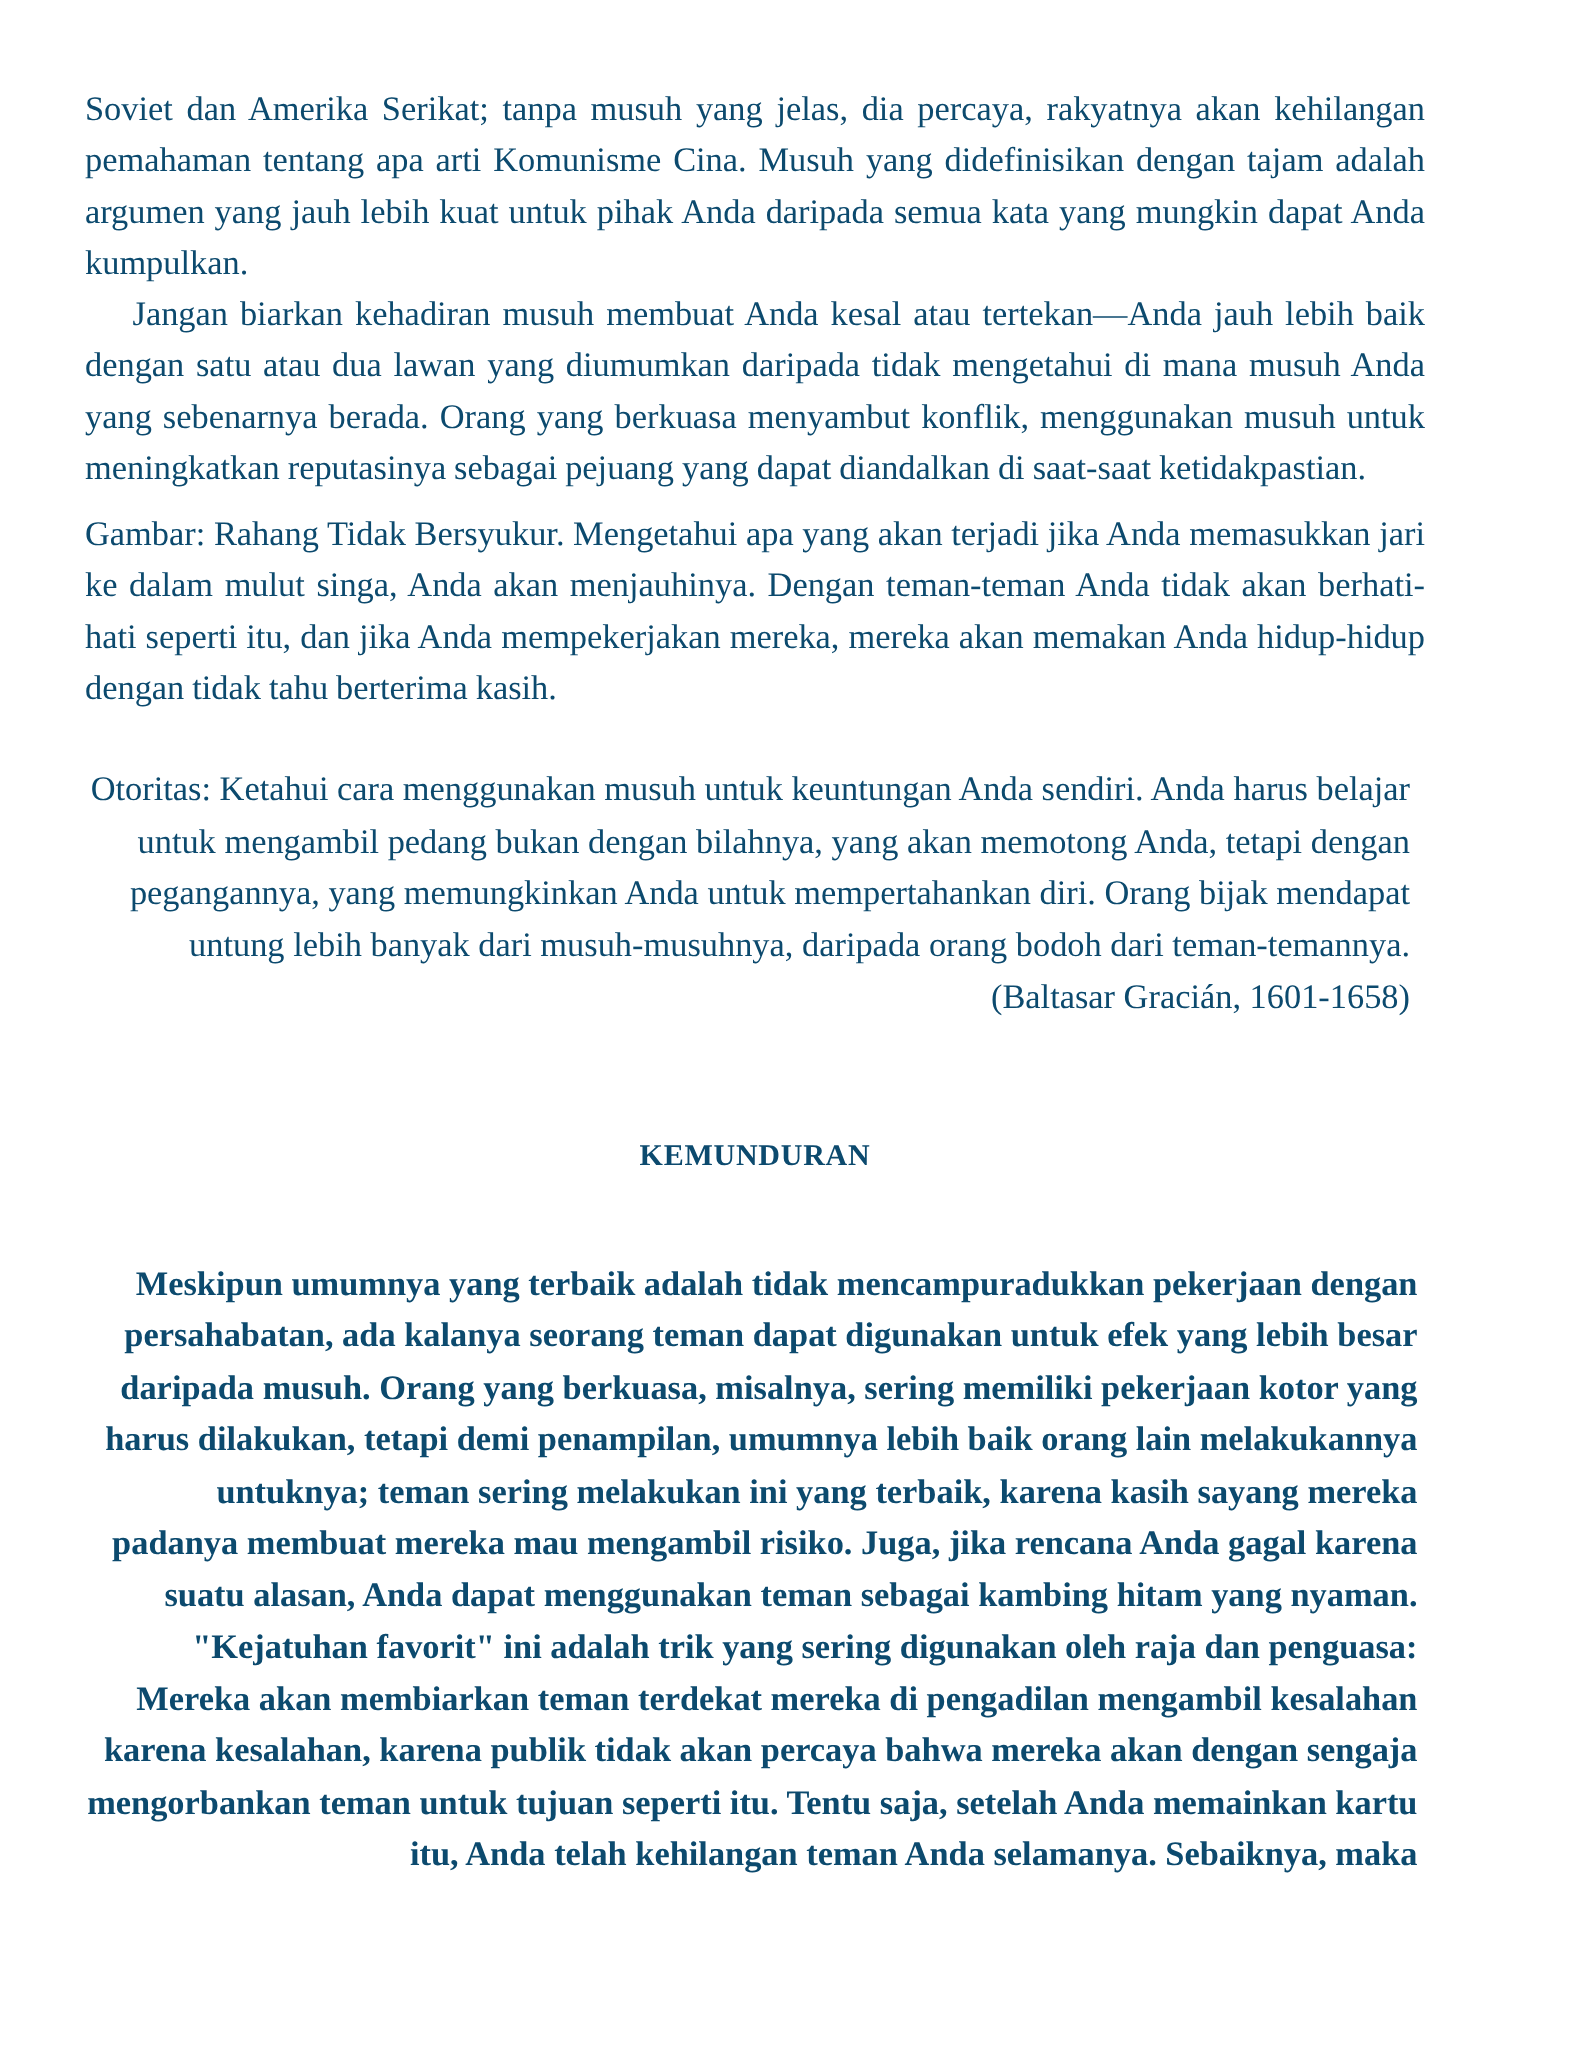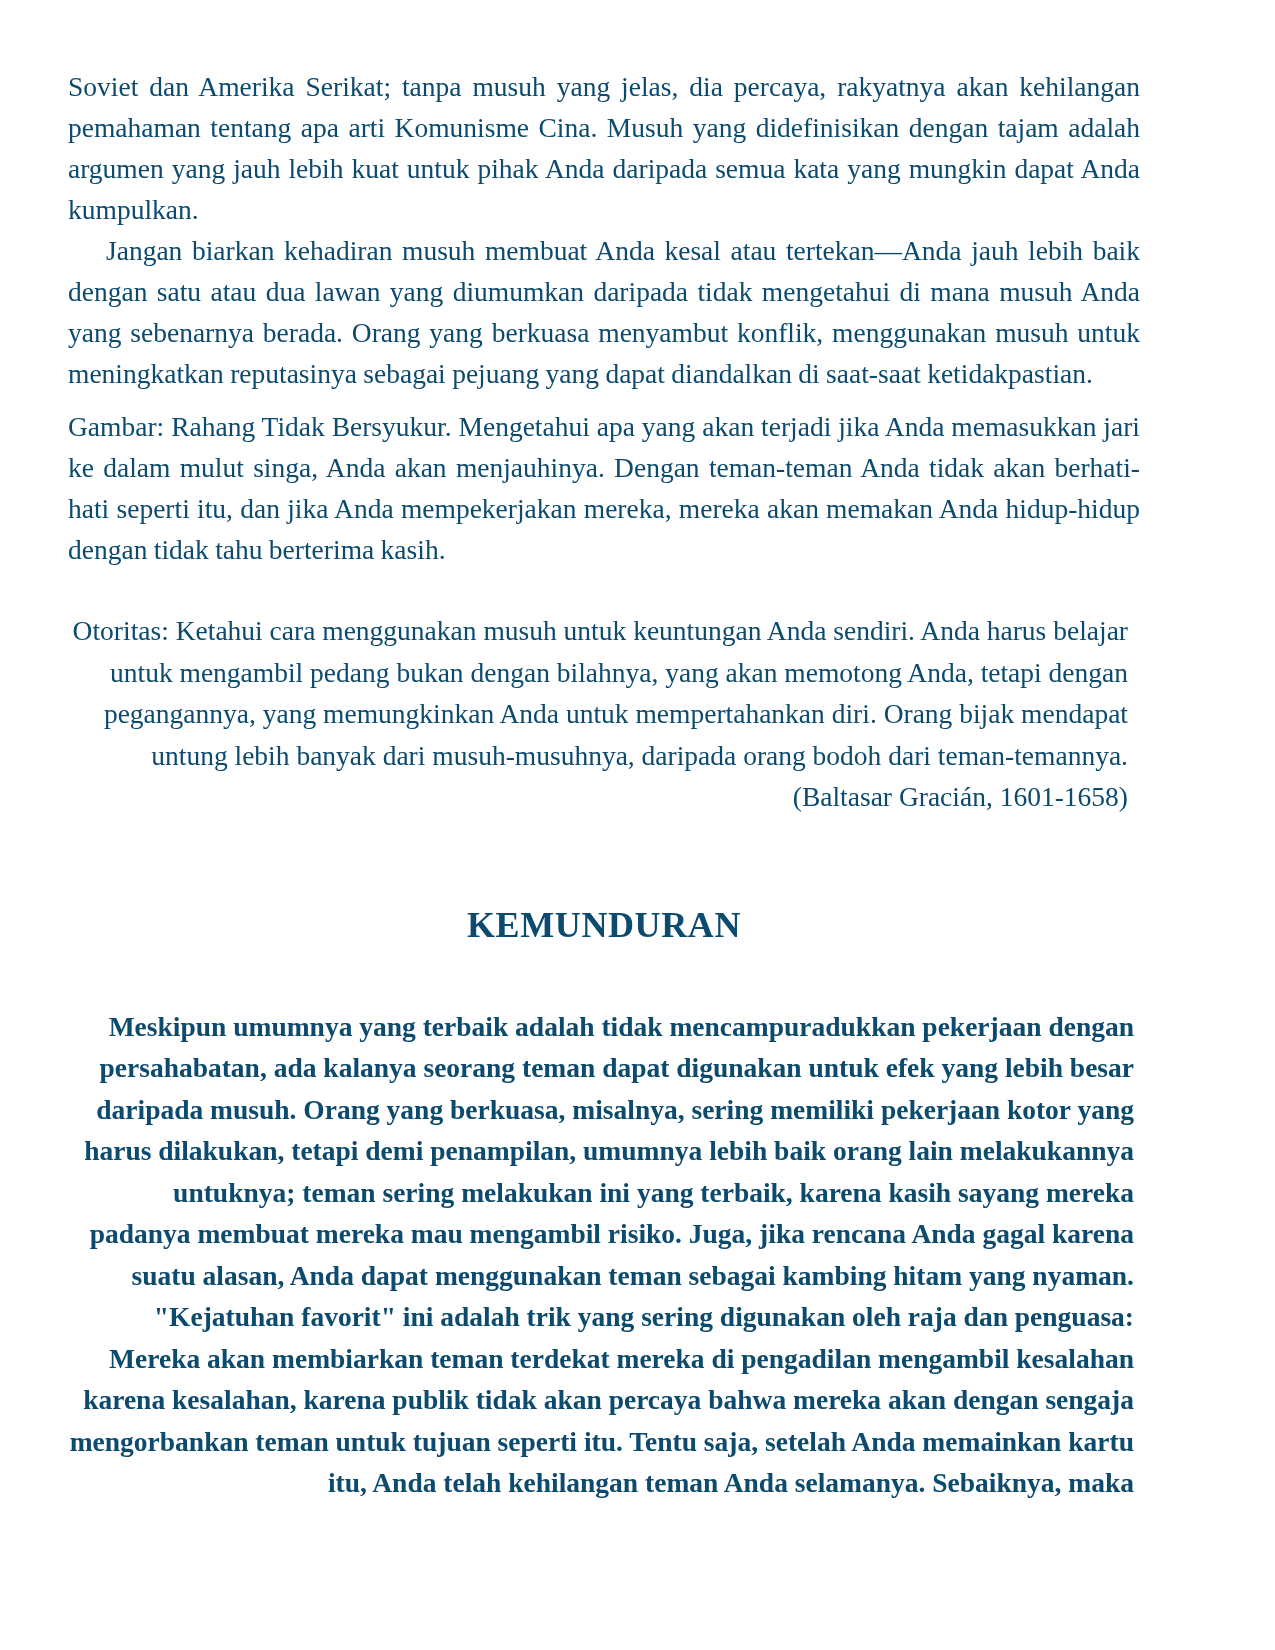--- a/index.html
+++ b/index.html
@@ -51,21 +51,21 @@
   }
 
   .spacer-a { height: 40px; }
   .spacer-b { height: 88px; }
   .spacer-c { height: 62px; }
 
   
   .heading {
     text-align: center;
     font-weight: bold;
-    font-size: 36px;
+    font-size: 24px;
     line-height: 38px;
     letter-spacing: 0.6px;
     margin: 0;
   }
 
   .block-last {
     width: 1066px;
     font-weight: bold;
   }
 </style>

